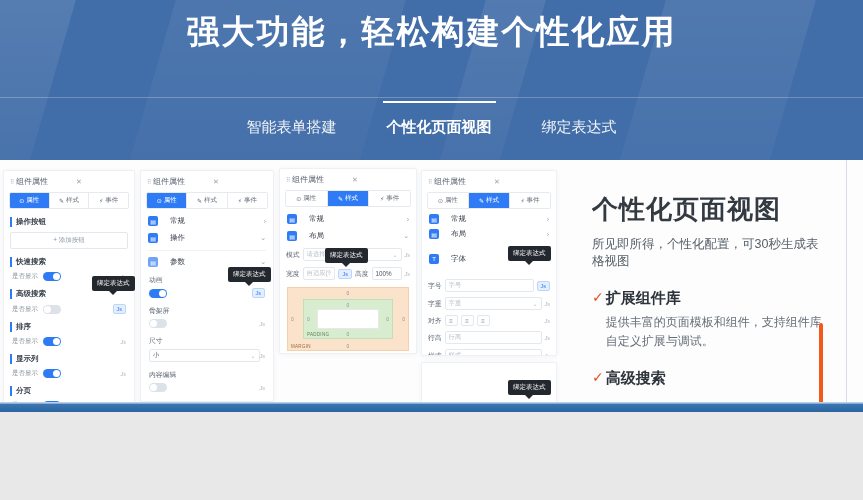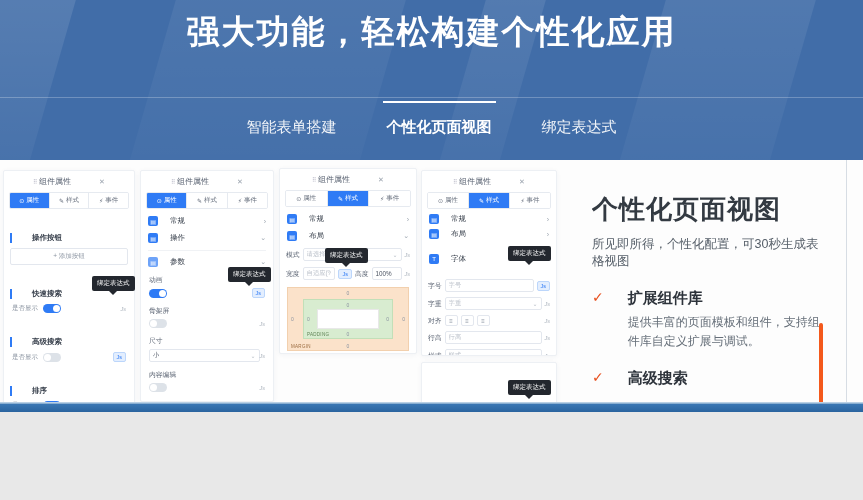--- a/index.html
+++ b/index.html
@@ -16,29 +16,29 @@
   .hline { position:absolute; left:0; top:97px; width:100%; height:1px; background:rgba(255,255,255,.25); }
   .hero-title { position:absolute; top:10px; width:100%; text-align:center; color:#fff; font-size:33px; font-weight:800; letter-spacing:2px; }
   .hero-sub { position:absolute; top:63px; width:100%; text-align:center; color:rgba(255,255,255,.93); font-size:13px; letter-spacing:1px; }
   .hero-tabs { position:absolute; top:116px; width:100%; display:flex; justify-content:center; gap:46px; }
   .hero-tab { position:relative; color:rgba(255,255,255,.92); font-size:15px; cursor:pointer; padding:2px 2px; }
   .hero-tab.active { font-weight:bold; color:#fff; }
   .hero-tab.active::before { content:""; position:absolute; left:-2px; right:-2px; top:-15px; height:2px; background:#fff; }
 
   
   .panel { position:absolute; background:#fff; border:1px solid #edf0f4; border-radius:2px; box-shadow:0 1px 5px rgba(40,60,90,.05); overflow:hidden; }
-  .p-head { display:flex; justify-content:center; align-items:center; padding:5px 6px 3px; font-size:8px; color:#5a6372;gap:28px; }
+  .p-head { display:flex; justify-content:flex-start; align-items:center; padding:5px 6px 3px; font-size:8px; color:#5a6372;gap:28px; }
   .p-title::before { content:"⠿ "; color:#aab; font-size:6px; }
   .p-x { color:#99a2ad; font-size:7px; cursor:pointer; }
   .p-tabs { display:flex; margin:2px 5px 4px; border:1px solid #e6eaf0; border-radius:2px; overflow:hidden; }
   .p-tab { flex:1; display:flex; align-items:center; justify-content:center; gap:2px; font-size:6.5px; color:#6b7380; padding:3px 0; border-right:1px solid #e6eaf0; background:#fff; cursor:pointer; }
   .p-tab:last-child { border-right:none; }
   .p-tab.active { background:#2f7bf5; color:#fff; }
   .ticon { font-size:6px; }
-  .sec { font-size:7.5px; font-weight:bold; color:#39414d; border-left:2px solid #2f7bf5; padding-left:20px; margin:24px 6px 5px; }
+  .sec { font-size:7.5px; font-weight:bold; color:#39414d; border-left:2px solid #2f7bf5; padding-left:4px; margin:8px 6px 5px; }
   .addbtn { margin:3px 6px 2px; border:1px solid #e3e7ee; border-radius:2px; text-align:center; font-size:6.5px; color:#8a93a0; padding:3px 0; cursor:pointer; }
   .row { display:flex; align-items:center; margin:5px 8px 7px; font-size:6.5px; color:#8a93a0; }
   .rlabel { margin-right:5px; }
   .toggle { width:18px; height:9px; border-radius:5px; background:#2f7bf5; position:relative; display:inline-block; cursor:pointer; }
   .toggle::after { content:""; position:absolute; width:7px; height:7px; border-radius:50%; background:#fff; right:1px; top:1px; }
   .toggle.off { background:#dde2e8; }
   .toggle.off::after { left:1px; right:auto; }
   .js { margin-left:auto; font-size:5.5px; color:#aab2bc; font-style:italic; }
   .js.hl { background:#e3eefe; border:1px solid #bcd6fb; border-radius:2px; padding:1px 3px; color:#2f7bf5; font-style:normal; }
   .crow { display:flex; align-items:center; gap:12px; margin:7px 7px; font-size:7.5px; color:#39414d; }
@@ -76,21 +76,21 @@
   
   .tip { position:absolute; background:#23272e; color:#fff; font-size:6.5px; padding:3px 5px; border-radius:2px; white-space:nowrap; z-index:6; }
   .tip::after { content:""; position:absolute; left:50%; bottom:-4px; transform:translateX(-50%); border:4px solid transparent; border-top-color:#23272e; border-bottom:none; }
 
   
   .features { position:absolute; left:592px; top:192px; width:238px; height:289px; overflow:hidden; }
   .f-heading { font-size:26px; font-weight:bold; color:#333a42; letter-spacing:1px; }
   .f-sub { margin-top:9px; font-size:12.5px; color:#555e68; }
   .f-item { display:flex; margin-top:19px; }
   .f-check { color:#e8501f; font-size:14px; font-weight:bold; line-height:1.2; }
-  .f-body { margin-left:24px; }
+  .f-body { margin-left:2px; }
   .f-title { font-size:15px; font-weight:bold; color:#2d333b; }
   .f-desc { margin-top:5px; font-size:12px; color:#666f79; line-height:1.55; }
   .f-item:first-of-type { margin-top:24px; }
 
   .scroll-track { position:absolute; left:821px; top:323px; width:1px; height:143px; background:#c6c9cd; }
   .scroll-thumb { position:absolute; left:819px; top:323px; width:4px; height:85px; background:#f4591c; border-radius:2px; }
   .right-border { position:absolute; left:846px; top:160px; width:1px; height:331px; background:#d7dde4; }
 
   .bottombar { position:absolute; left:0; bottom:0; width:863px; height:10px; background:linear-gradient(180deg,#b9d0e4 0%,#b9d0e4 12%,#3a77b4 20%,#2a649f 100%); z-index:8; }
 </style>

